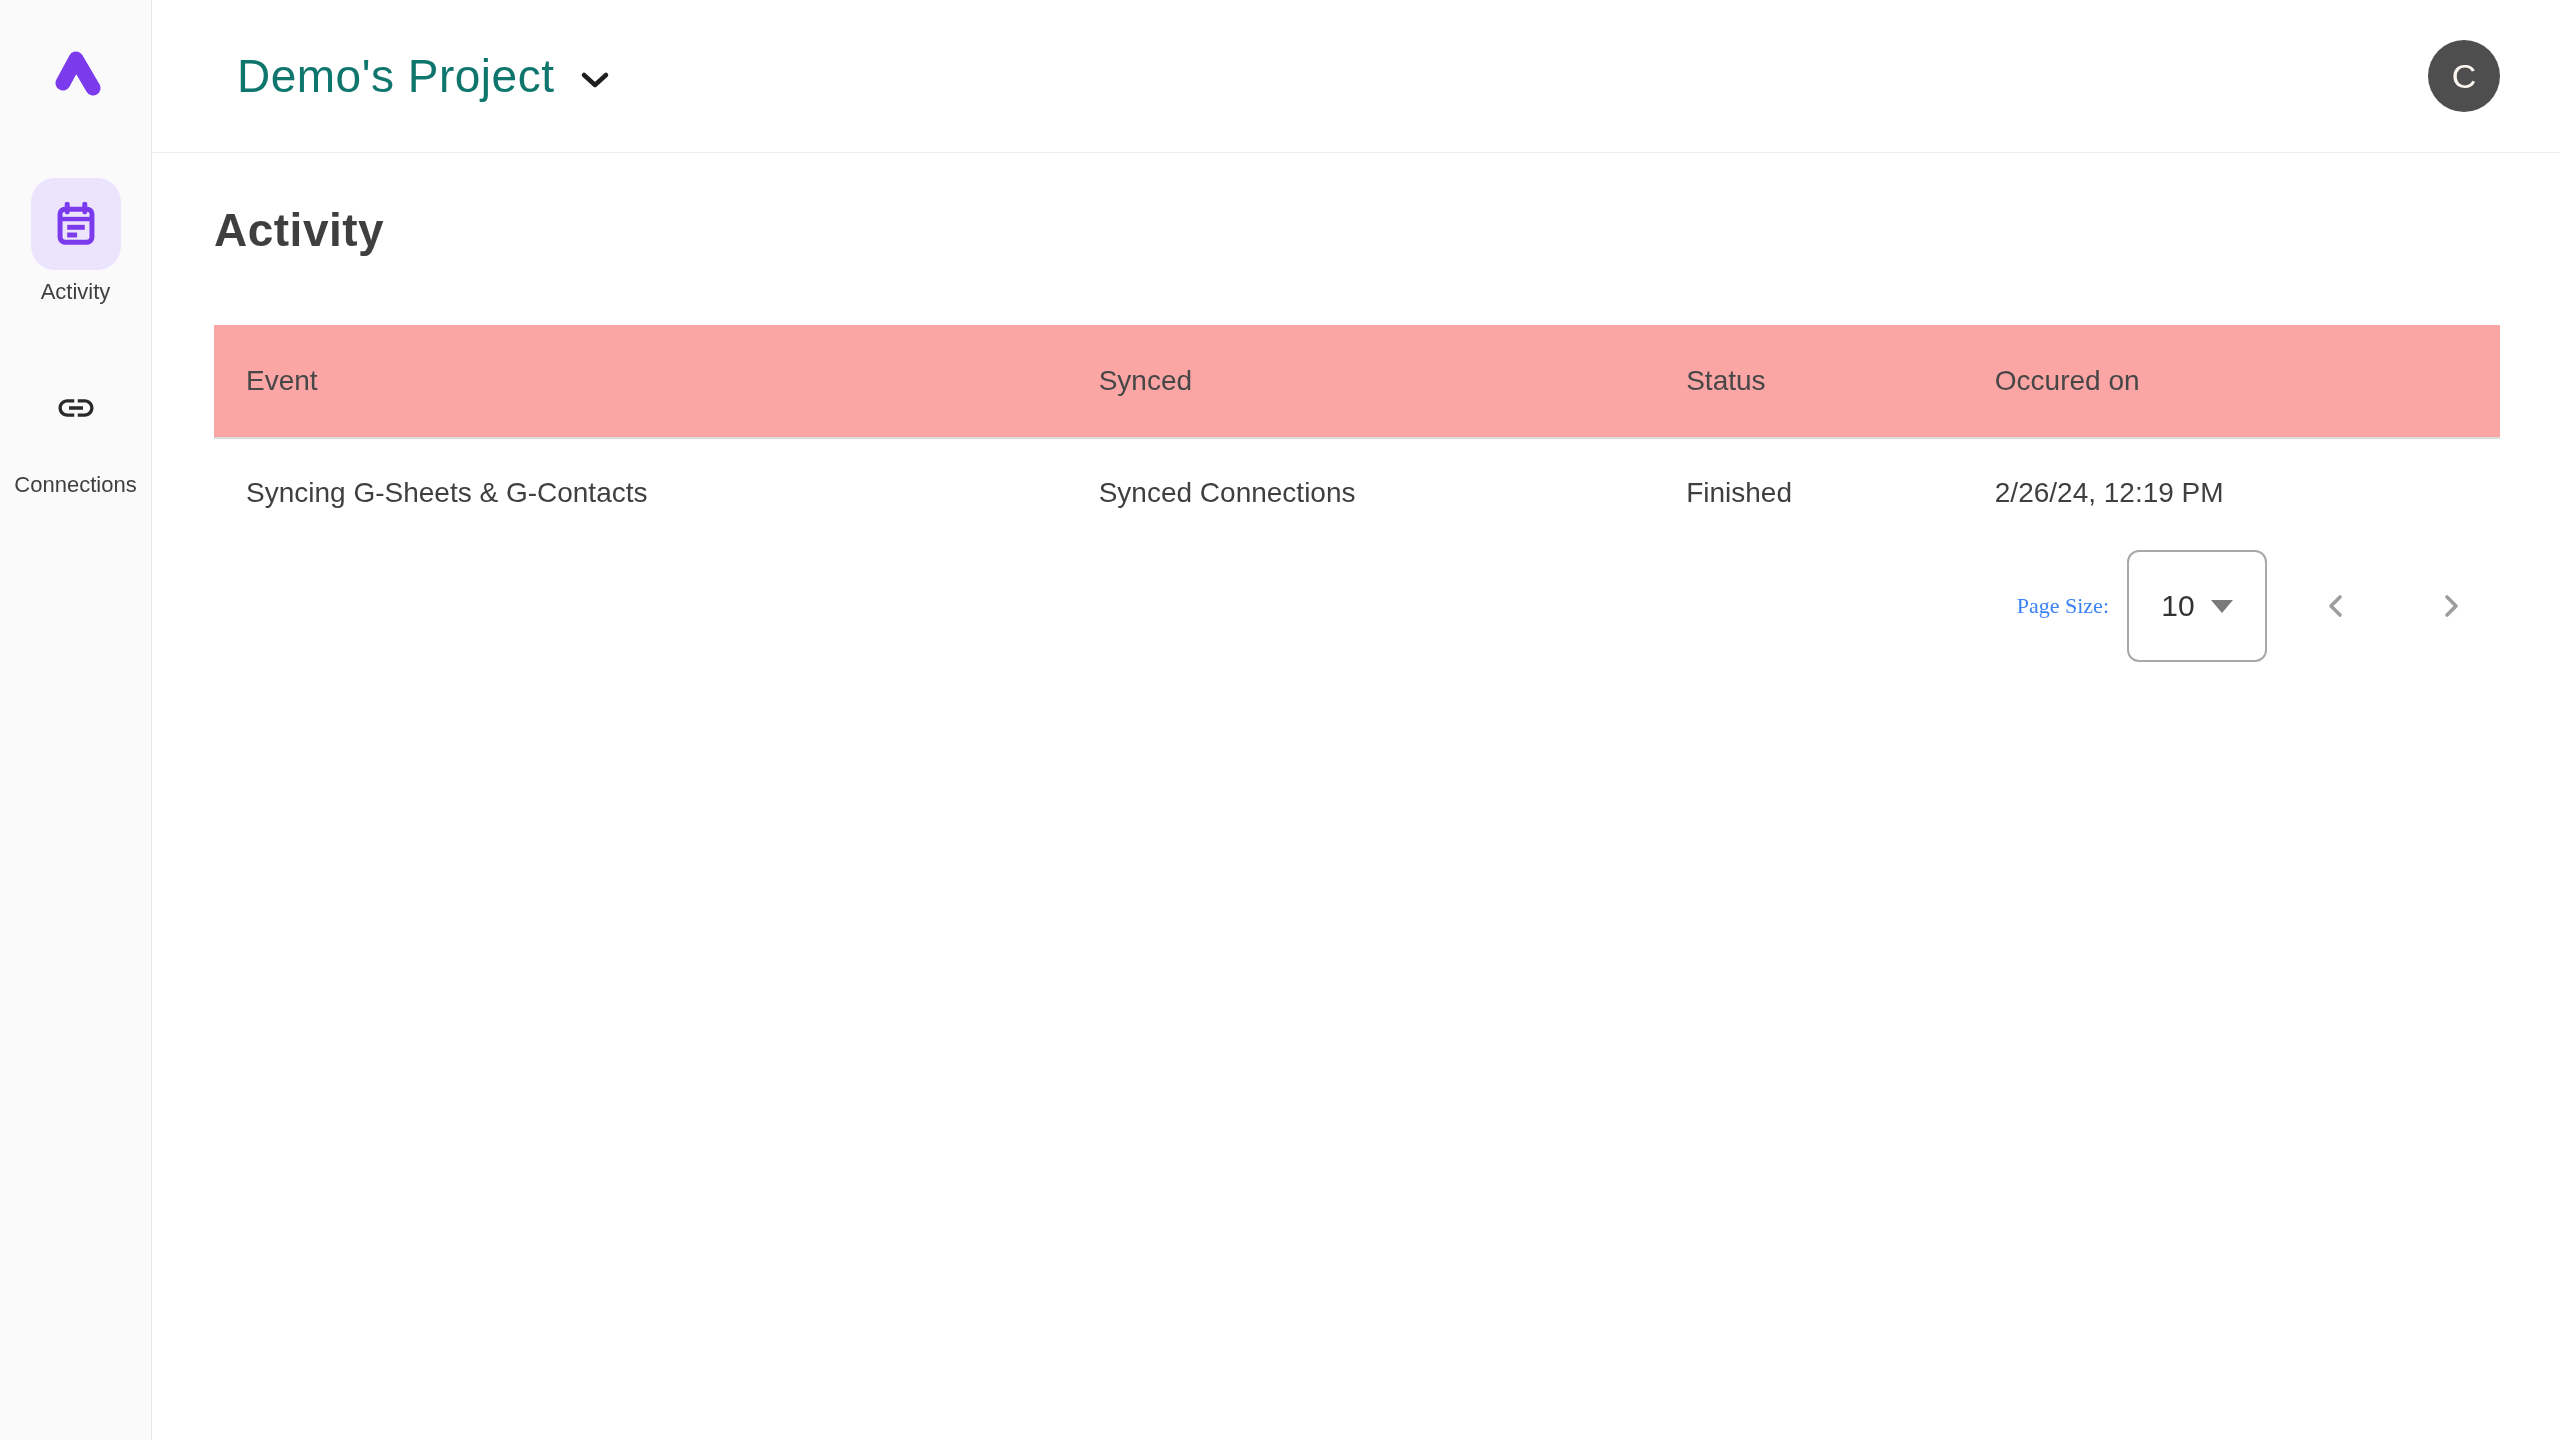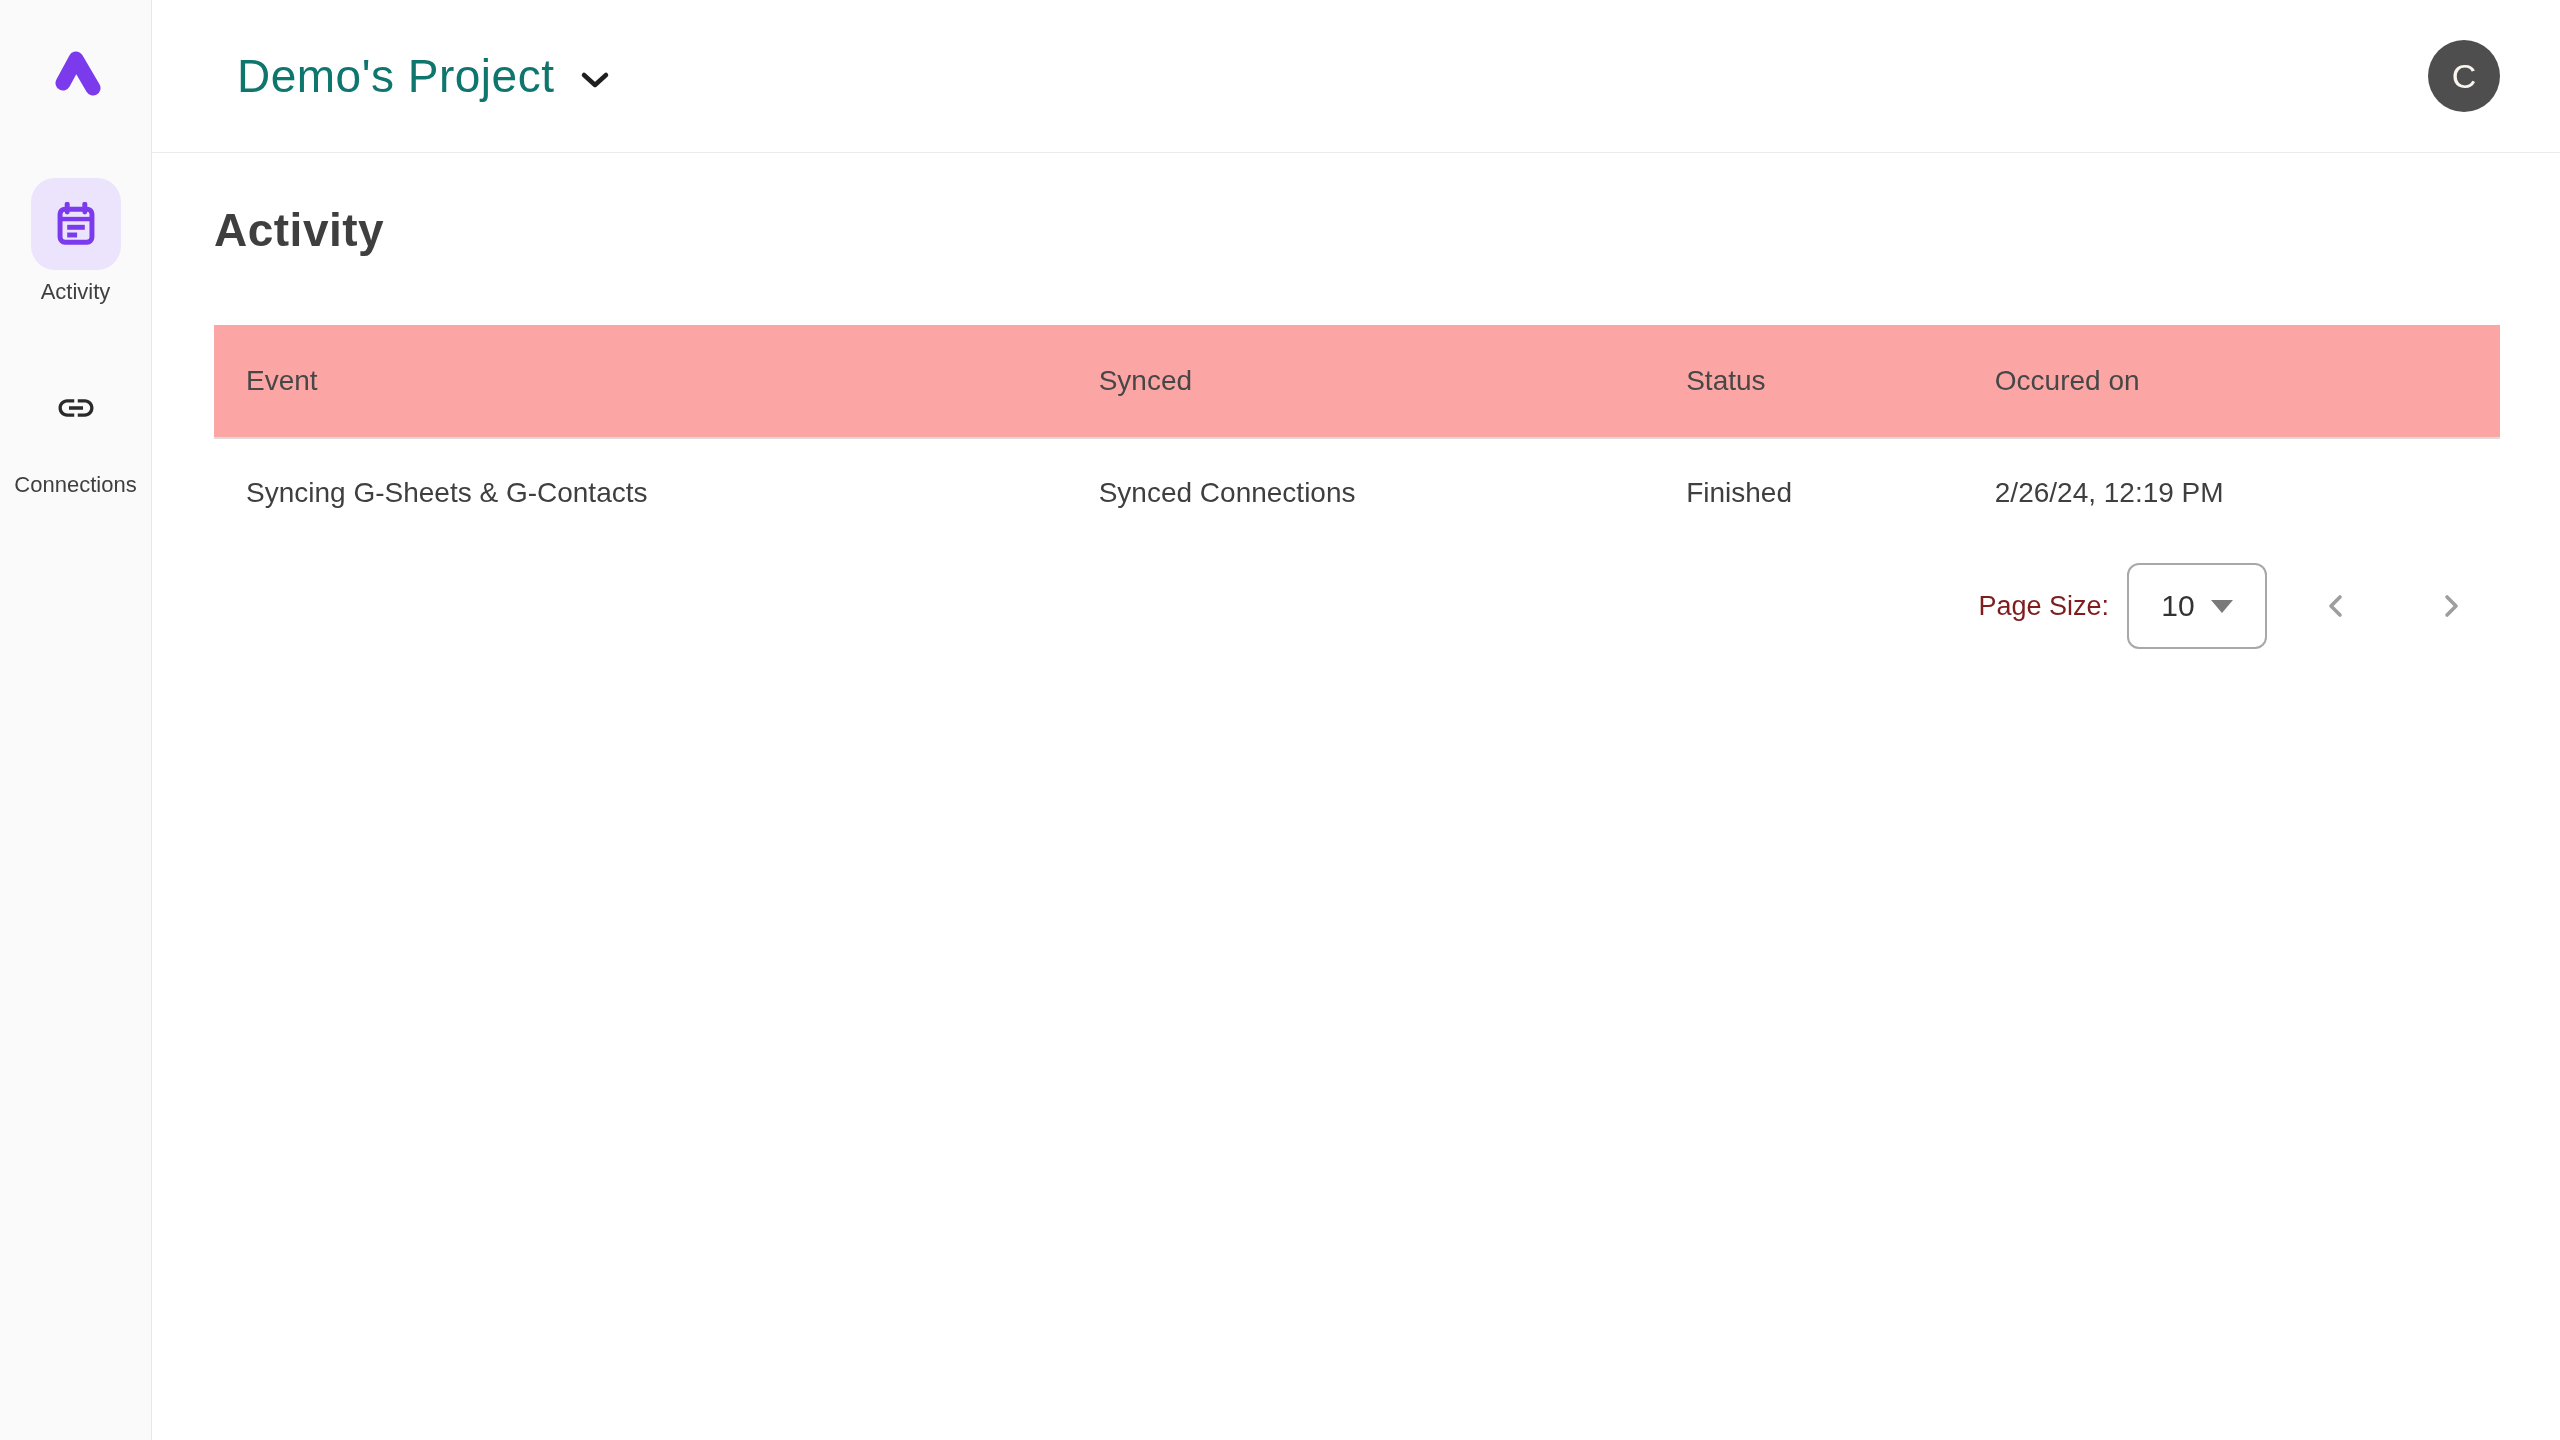--- a/index.html
+++ b/index.html
@@ -46,22 +46,22 @@
   .col-event   { width:37.3%; }
   .col-message { width:25.7%; }
   .col-status  { width:13.5%; }
   .col-date    { width:23.5%; }
   .grid-header .cell { color:#474747; cursor:pointer; }
   .grid-row .cell { color:#3f3f3f; }
 
   
   .pagination { display:flex; align-items:center; justify-content:flex-end;
                 margin-top:11px; height:96px; padding-right:25px; }
-  .page-size-label { font-size:27px; color:#7f1d1d; }
-  .page-size-select { margin-left:18px; width:140px; height:86px; border:2px solid #a8a8a8;
+  .page-size-label { font-size:22px; color:#3b82f6;font-family:Liberation Serif, serif; }
+  .page-size-select { margin-left:18px; width:140px; height:112px; border:2px solid #a8a8a8;
                       border-radius:12px; background:#fff; display:flex; align-items:center;
                       justify-content:center; gap:16px; cursor:pointer; }
   .page-size-value { font-size:30px; color:#333; }
   .select-arrow { width:0; height:0; border-left:11px solid transparent;
                   border-right:11px solid transparent; border-top:13px solid #7a7a7a; }
   .pager-btn { width:48px; height:48px; display:flex; align-items:center;
                justify-content:center; cursor:pointer; background:transparent; border:none; }
   .pager-btn.prev { margin-left:45px; }
   .pager-btn.next { margin-left:67px; }
 </style>

